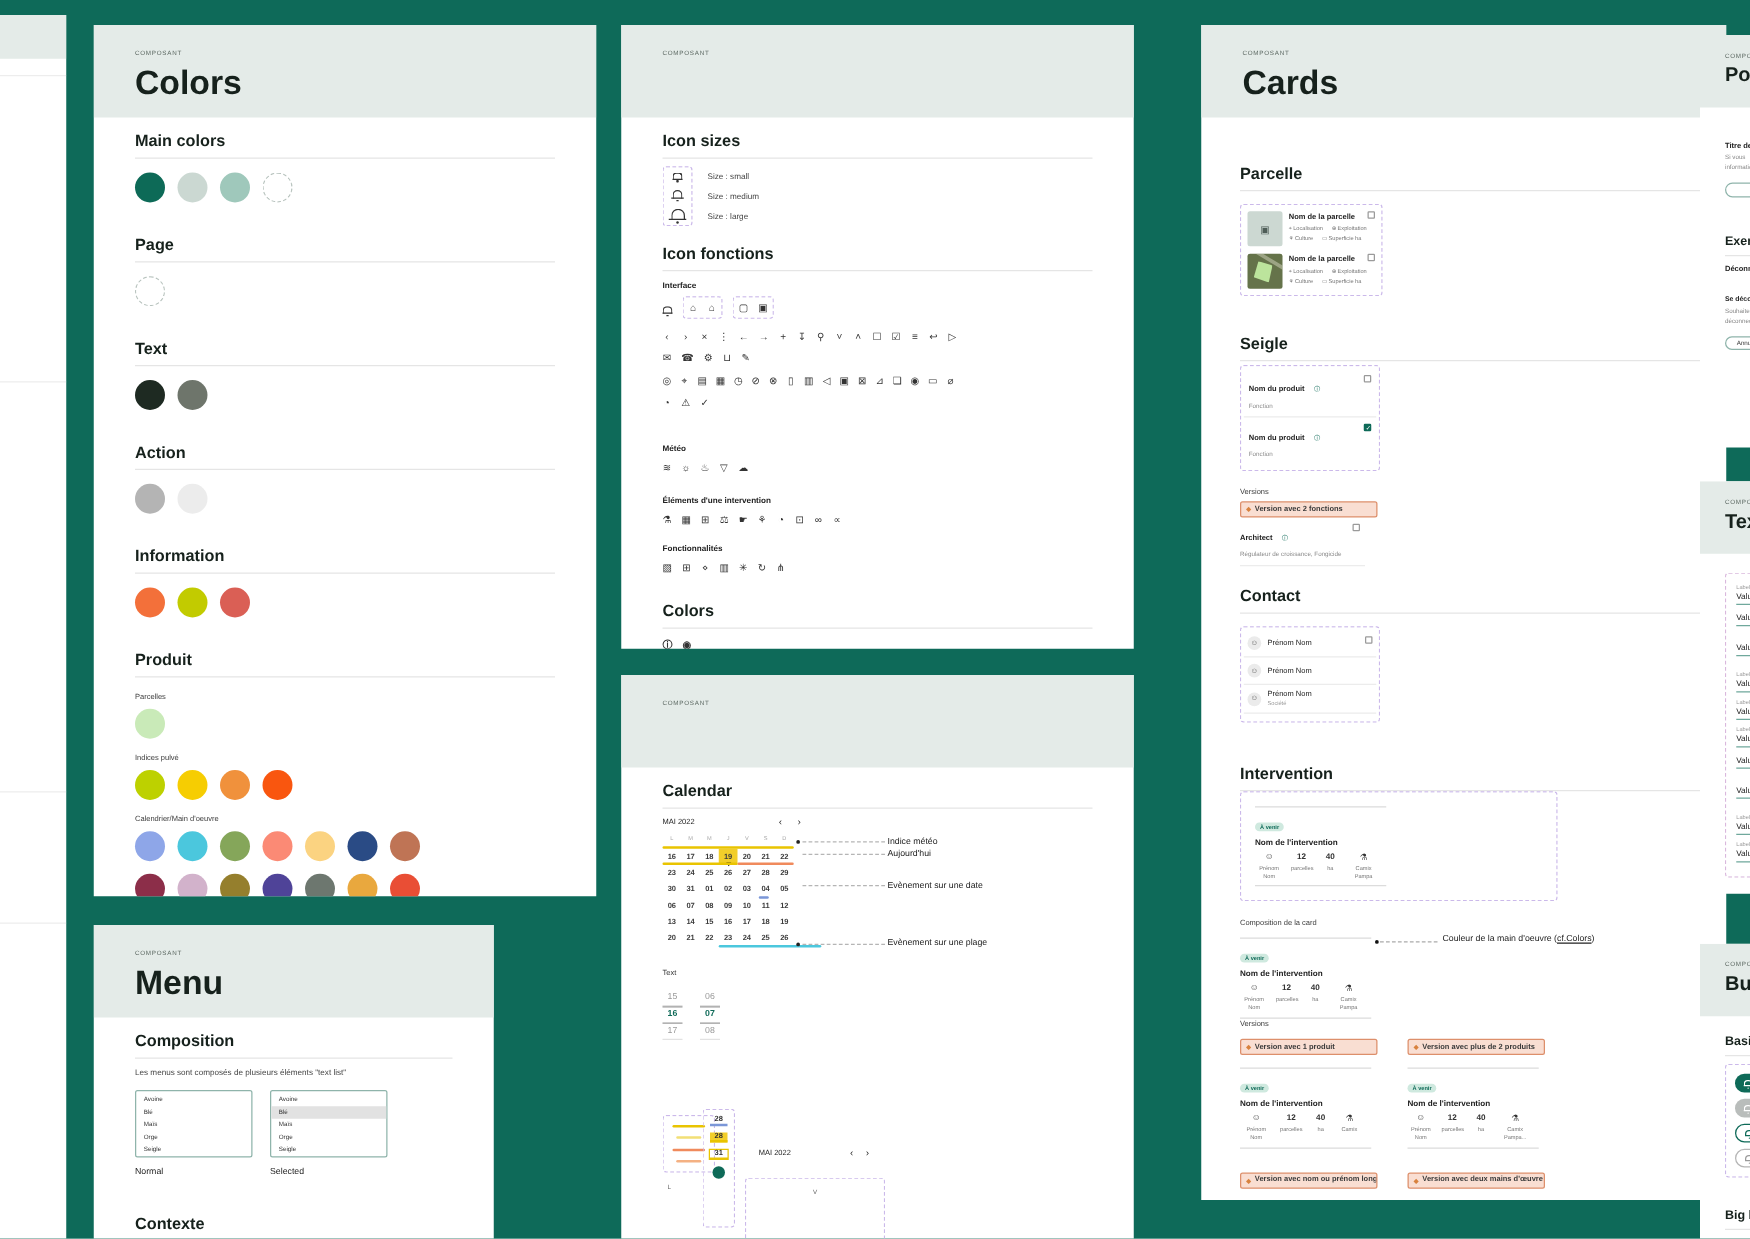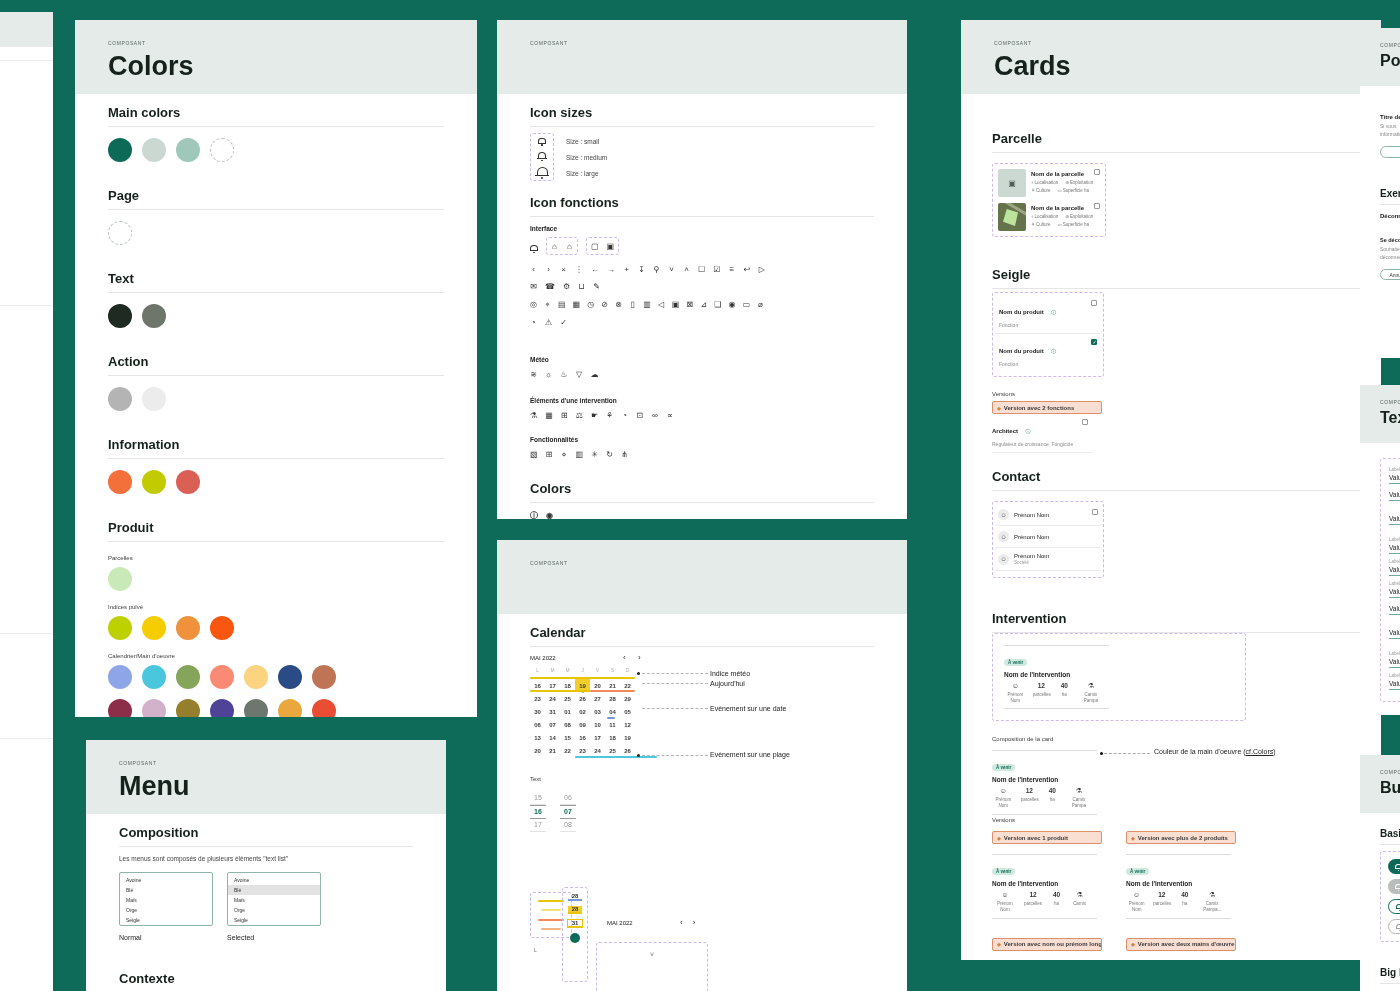--- a/index.html
+++ b/index.html
@@ -226,21 +226,21 @@
           <span class="sw" style="background: rgb(210, 178, 203);"></span>
           <span class="sw" style="background: rgb(149, 127, 45);"></span>
           <span class="sw" style="background: rgb(79, 67, 152);"></span>
           <span class="sw" style="background: rgb(109, 119, 111);"></span>
           <span class="sw" style="background: rgb(233, 168, 62);"></span>
           <span class="sw" style="background: rgb(233, 78, 53);"></span>
         </div>
       </div>
   </div>
 
-  <div class="panel" style="left:86px;top:740px;width:360px;height:251px">
+  <div class="panel" style="left:75px;top:740px;width:320px;height:251px">
     <div class="phead">
       <div class="eyebrow">COMPOSANT</div>
       <div class="ptitle">Menu</div>
     </div>
     <div class="pc">
       <div class="sec">Composition</div>
       <div class="mdesc">Les menus sont composés de plusieurs éléments "text list"</div>
       <div class="mboxes">
         <div class="menubox">
             <div class="mitem">Avoine</div>

